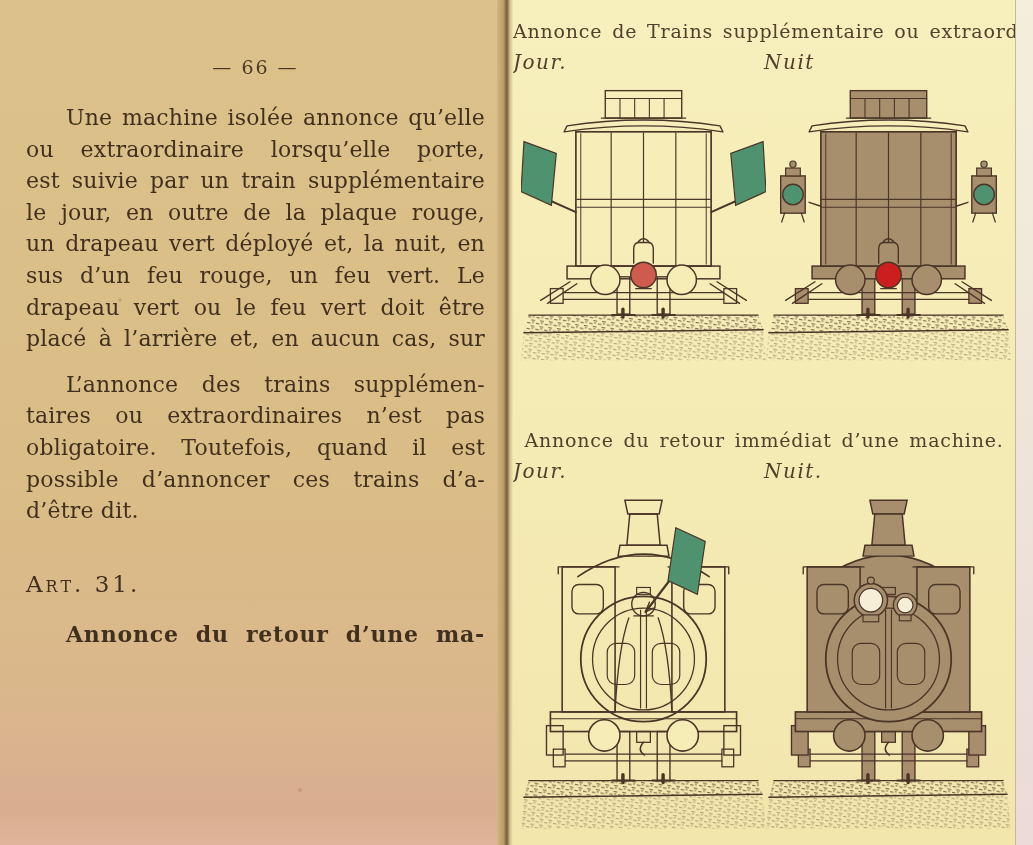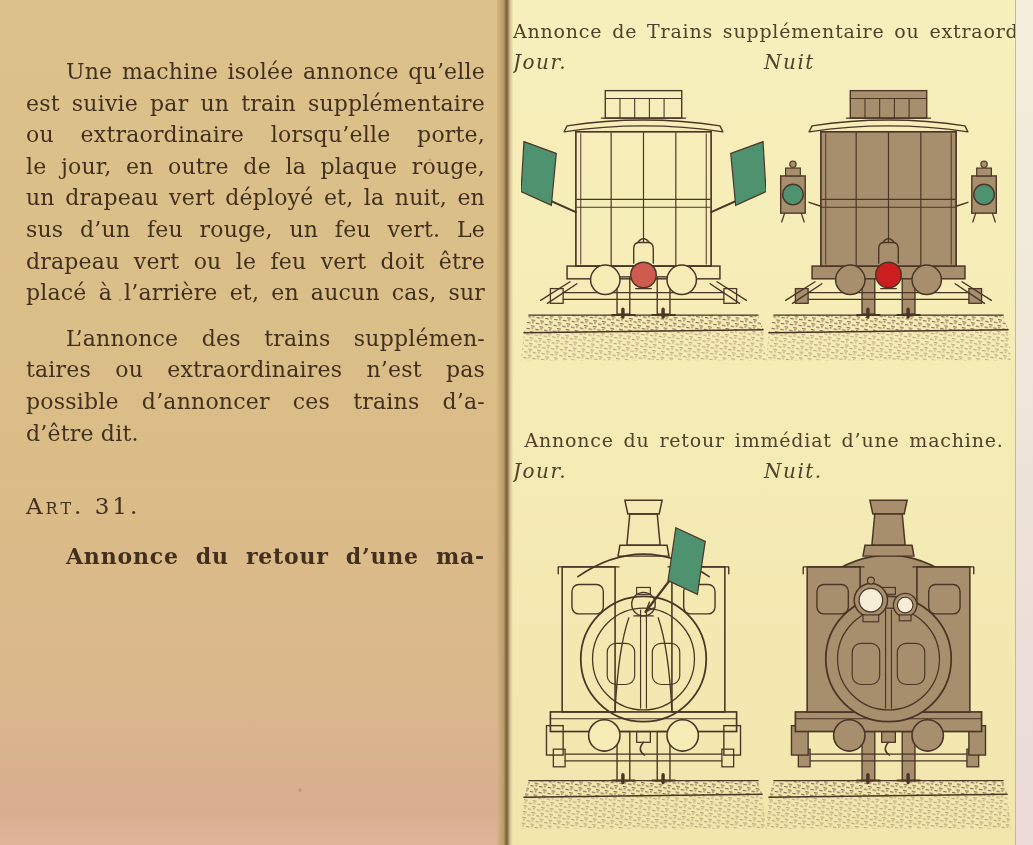--- a/index.html
+++ b/index.html
@@ -49,35 +49,37 @@
   .photo-edge {
     width:18px; height:845px;
     border-left:1px solid #c9b69b; box-sizing:border-box;
     background:linear-gradient(180deg,#f4efdd 0%, #f0e7d9 40%, #ecdfd8 75%, #eddbd8 100%);
   }
 </style>
 </head>
 <body>
 
 <div class="left-page">
+  <div class="pnum">— 66 —</div>
 
   <div class="para">
     <div class="line ind">Une machine isolée annonce qu’elle</div>
+    <div class="line">ou extraordinaire lorsqu’elle porte,</div>
     <div class="line">est suivie par un train supplémentaire</div>
-    <div class="line">ou extraordinaire lorsqu’elle porte,</div>
     <div class="line">le jour, en outre de la plaque rouge,</div>
     <div class="line">un drapeau vert déployé et, la nuit, en</div>
     <div class="line">sus d’un feu rouge, un feu vert. Le</div>
     <div class="line">drapeau vert ou le feu vert doit être</div>
     <div class="line">placé à l’arrière et, en aucun cas, sur</div>
   </div>
 
   <div class="para p2">
     <div class="line ind">L’annonce des trains supplémen-</div>
     <div class="line">taires ou extraordinaires n’est pas</div>
+    <div class="line">obligatoire. Toutefois, quand il est</div>
     <div class="line">possible d’annoncer ces trains d’a-</div>
     <div class="line end">d’être dit.</div>
   </div>
 
   <div class="art">Art. 31.</div>
 
   <div class="para">
     <div class="line ind"><span class="b">Annonce du retour d’une ma-</span></div>
   </div>
 </div>

